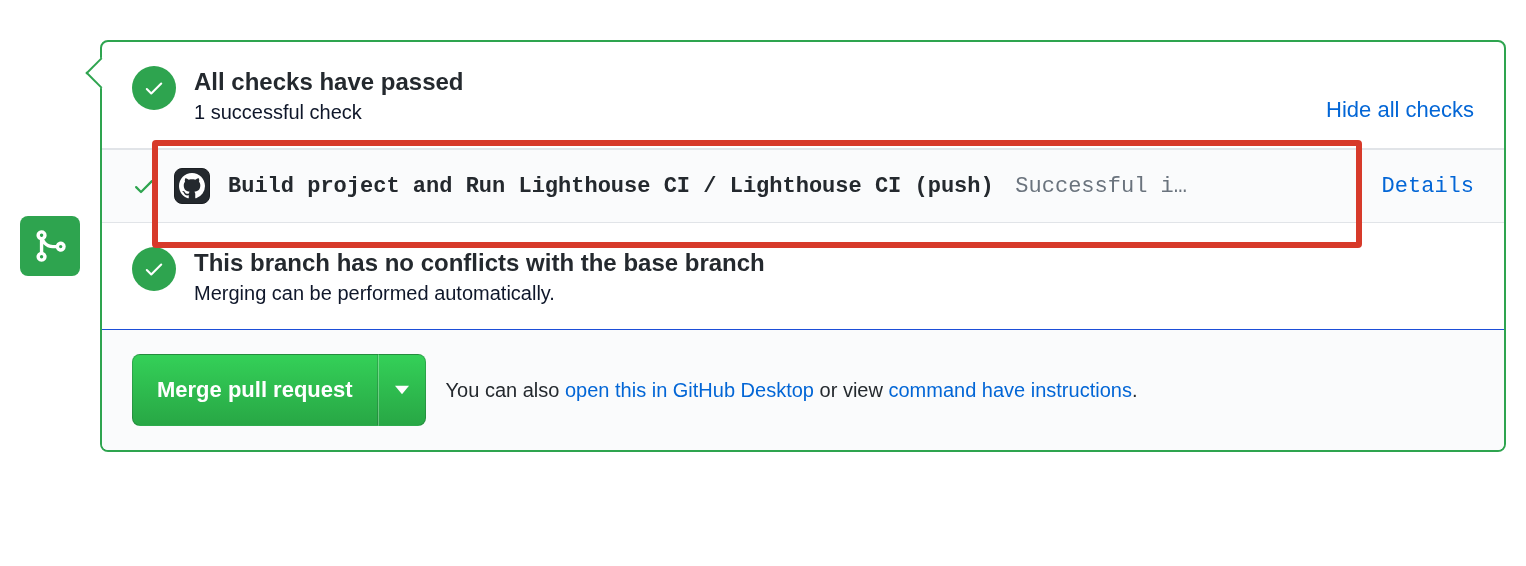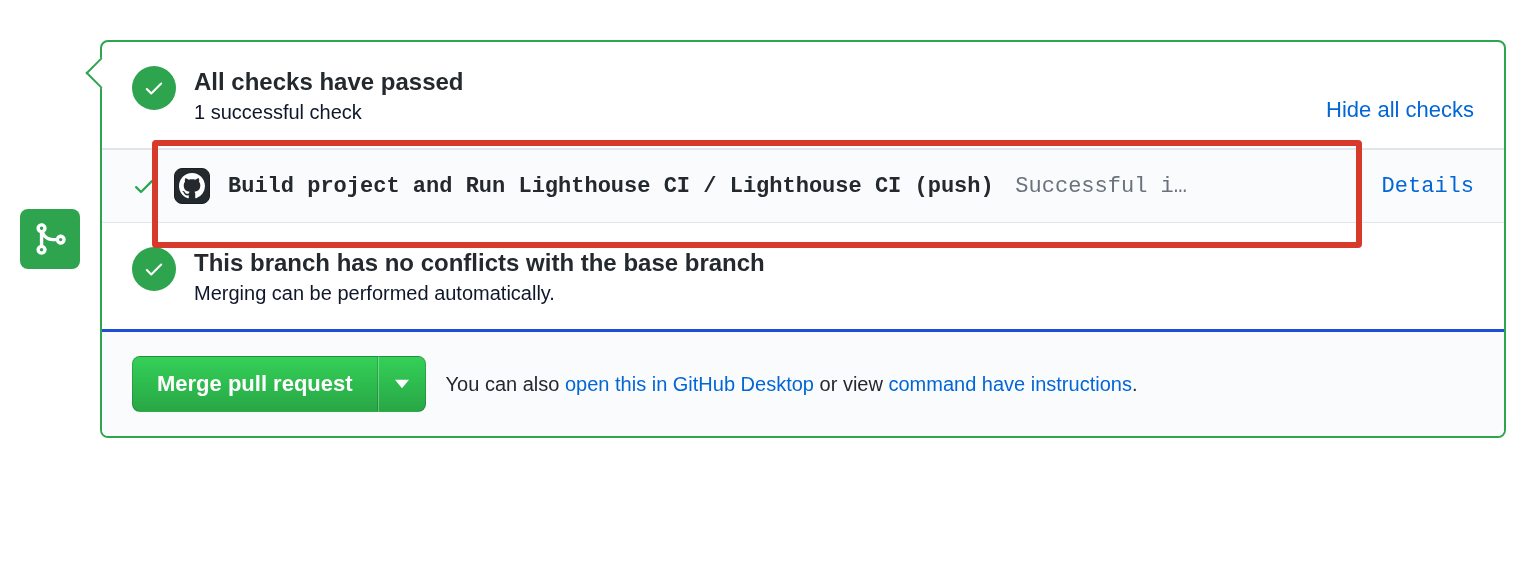--- a/index.html
+++ b/index.html
@@ -51,21 +51,21 @@
     .section {
       display: flex;
       align-items: flex-start;
       padding: 24px 30px;
       gap: 18px;
     }
     .section-checks {
       border-bottom: 1px solid #e1e4e8;
     }
     .section-conflicts {
-      border-bottom: 3px solid #1d4ed8;
+      border-bottom: 1px solid #1d4ed8;
     }
     .status-circle {
       width: 44px;
       height: 44px;
       background: #2ea44f;
       border-radius: 50%;
       display: flex;
       align-items: center;
       justify-content: center;
       flex-shrink: 0;
@@ -159,21 +159,21 @@
       border-bottom-right-radius: 6px;
     }
     .merge-button-group {
       display: flex;
     }
     .merge-button {
       background: linear-gradient(#34d058, #28a745);
       color: #fff;
       font-size: 22px;
       font-weight: 600;
-      padding: 14px 24px;
+      padding: 22px 24px;
       border: 1px solid rgba(27,31,35,0.2);
       border-radius: 8px 0 0 8px;
       cursor: pointer;
     }
     .merge-dropdown {
       background: linear-gradient(#34d058, #28a745);
       color: #fff;
       padding: 14px 16px;
       border: 1px solid rgba(27,31,35,0.2);
       border-left: 1px solid rgba(255,255,255,0.3);

